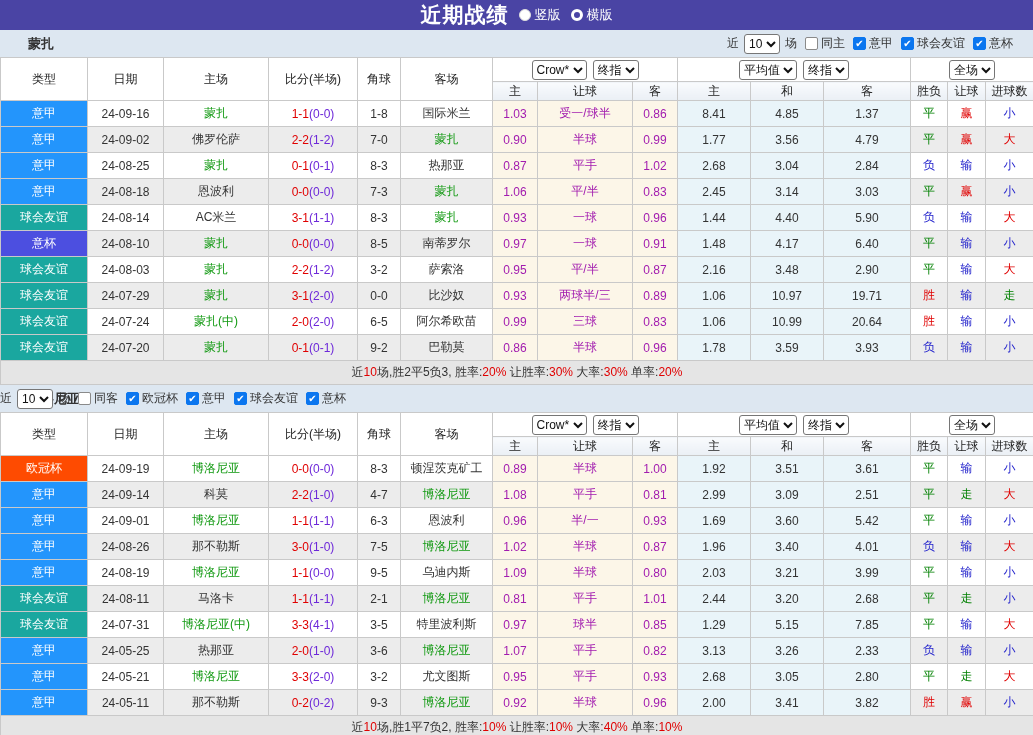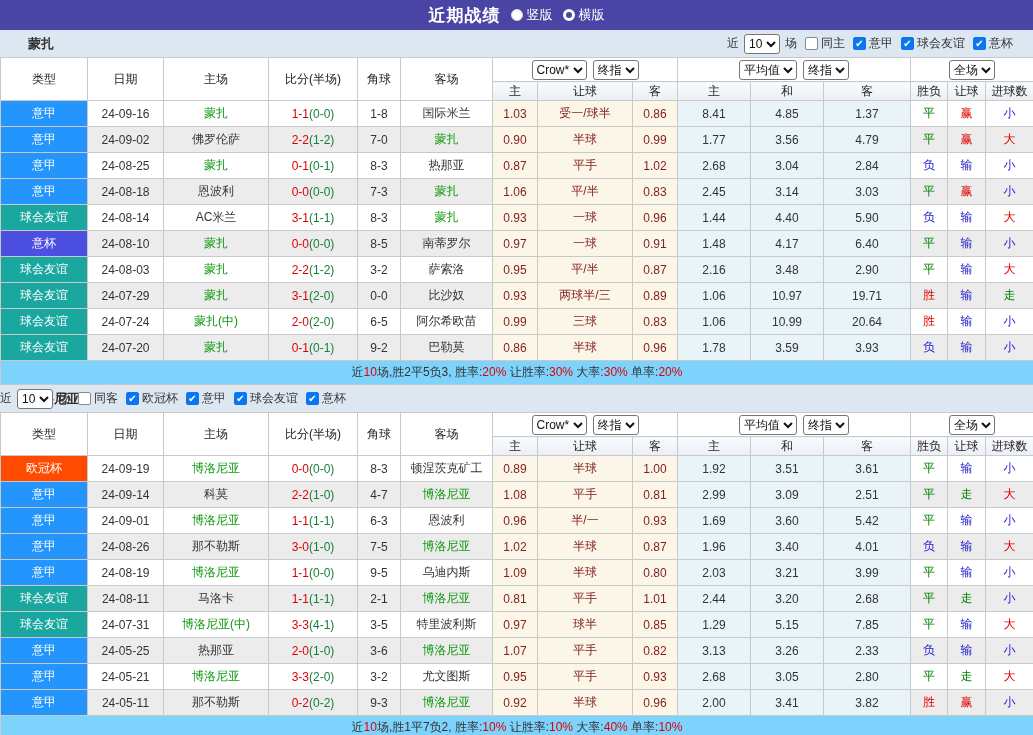--- a/index.html
+++ b/index.html
@@ -13,21 +13,21 @@
   
   .topbar {
     height: 30px;
     background: #4a44a4;
     display: flex;
     align-items: center;
     justify-content: center;
     gap: 10px;
     color: #fff;
   }
-  .topbar-title { font-size: 17px; font-weight: bold; letter-spacing: 1px; }
+  .topbar-title { font-size: 21px; font-weight: bold; letter-spacing: 1px; }
   .radio-opt { display: inline-flex; align-items: center; gap: 4px; font-size: 13px; cursor: pointer; }
   .radio { width: 12px; height: 12px; border-radius: 50%; display: inline-block; }
   .radio.filled { background: #fff; border: 1px solid #ddd; }
   .radio.hollow { background: transparent; border: 3px solid #fff; }
   
   .section-head {
     height: 27px;
     background: #dde7f1;
     display: flex;
     align-items: center;
@@ -60,25 +60,25 @@
     background: linear-gradient(#f9fbfd, #eaeff5);
     font-weight: normal;
     color: #222;
     height: 19px;
   }
   thead tr.grp-row th { height: 24px; background: #fff; }
   .grp-cell select { margin: 0 3px; }
   tbody td { height: 26px; background: #fff; }
   tr.alt td.c-plain, tr.alt td.c-res { background: #ececec; }
   td.c-type { color: #fff; }
-  td.c-odds { background: #fcf6e8; color: #7f1d1d; }
+  td.c-odds { background: #fcf6e8; color: #a21caf; }
   td.c-avg  { background: #e9f4f9; color: #333; }
   td.c-plain { color: #333; }
-  .ht { color: #15803d; }
-  tfoot td { height: 24px; background: #7dd3fc; color: #333; }
+  .ht { color: #6d28d9; }
+  tfoot td { height: 24px; background: #e5e5e5; color: #333; }
   .red-num { color: #e00000; }
 </style>
 </head>
 <body>
 
 <div class="topbar">
   <span class="topbar-title">近期战绩</span>
   <span class="radio-opt">
     <span class="radio filled"></span>
     <span>竖版</span>

